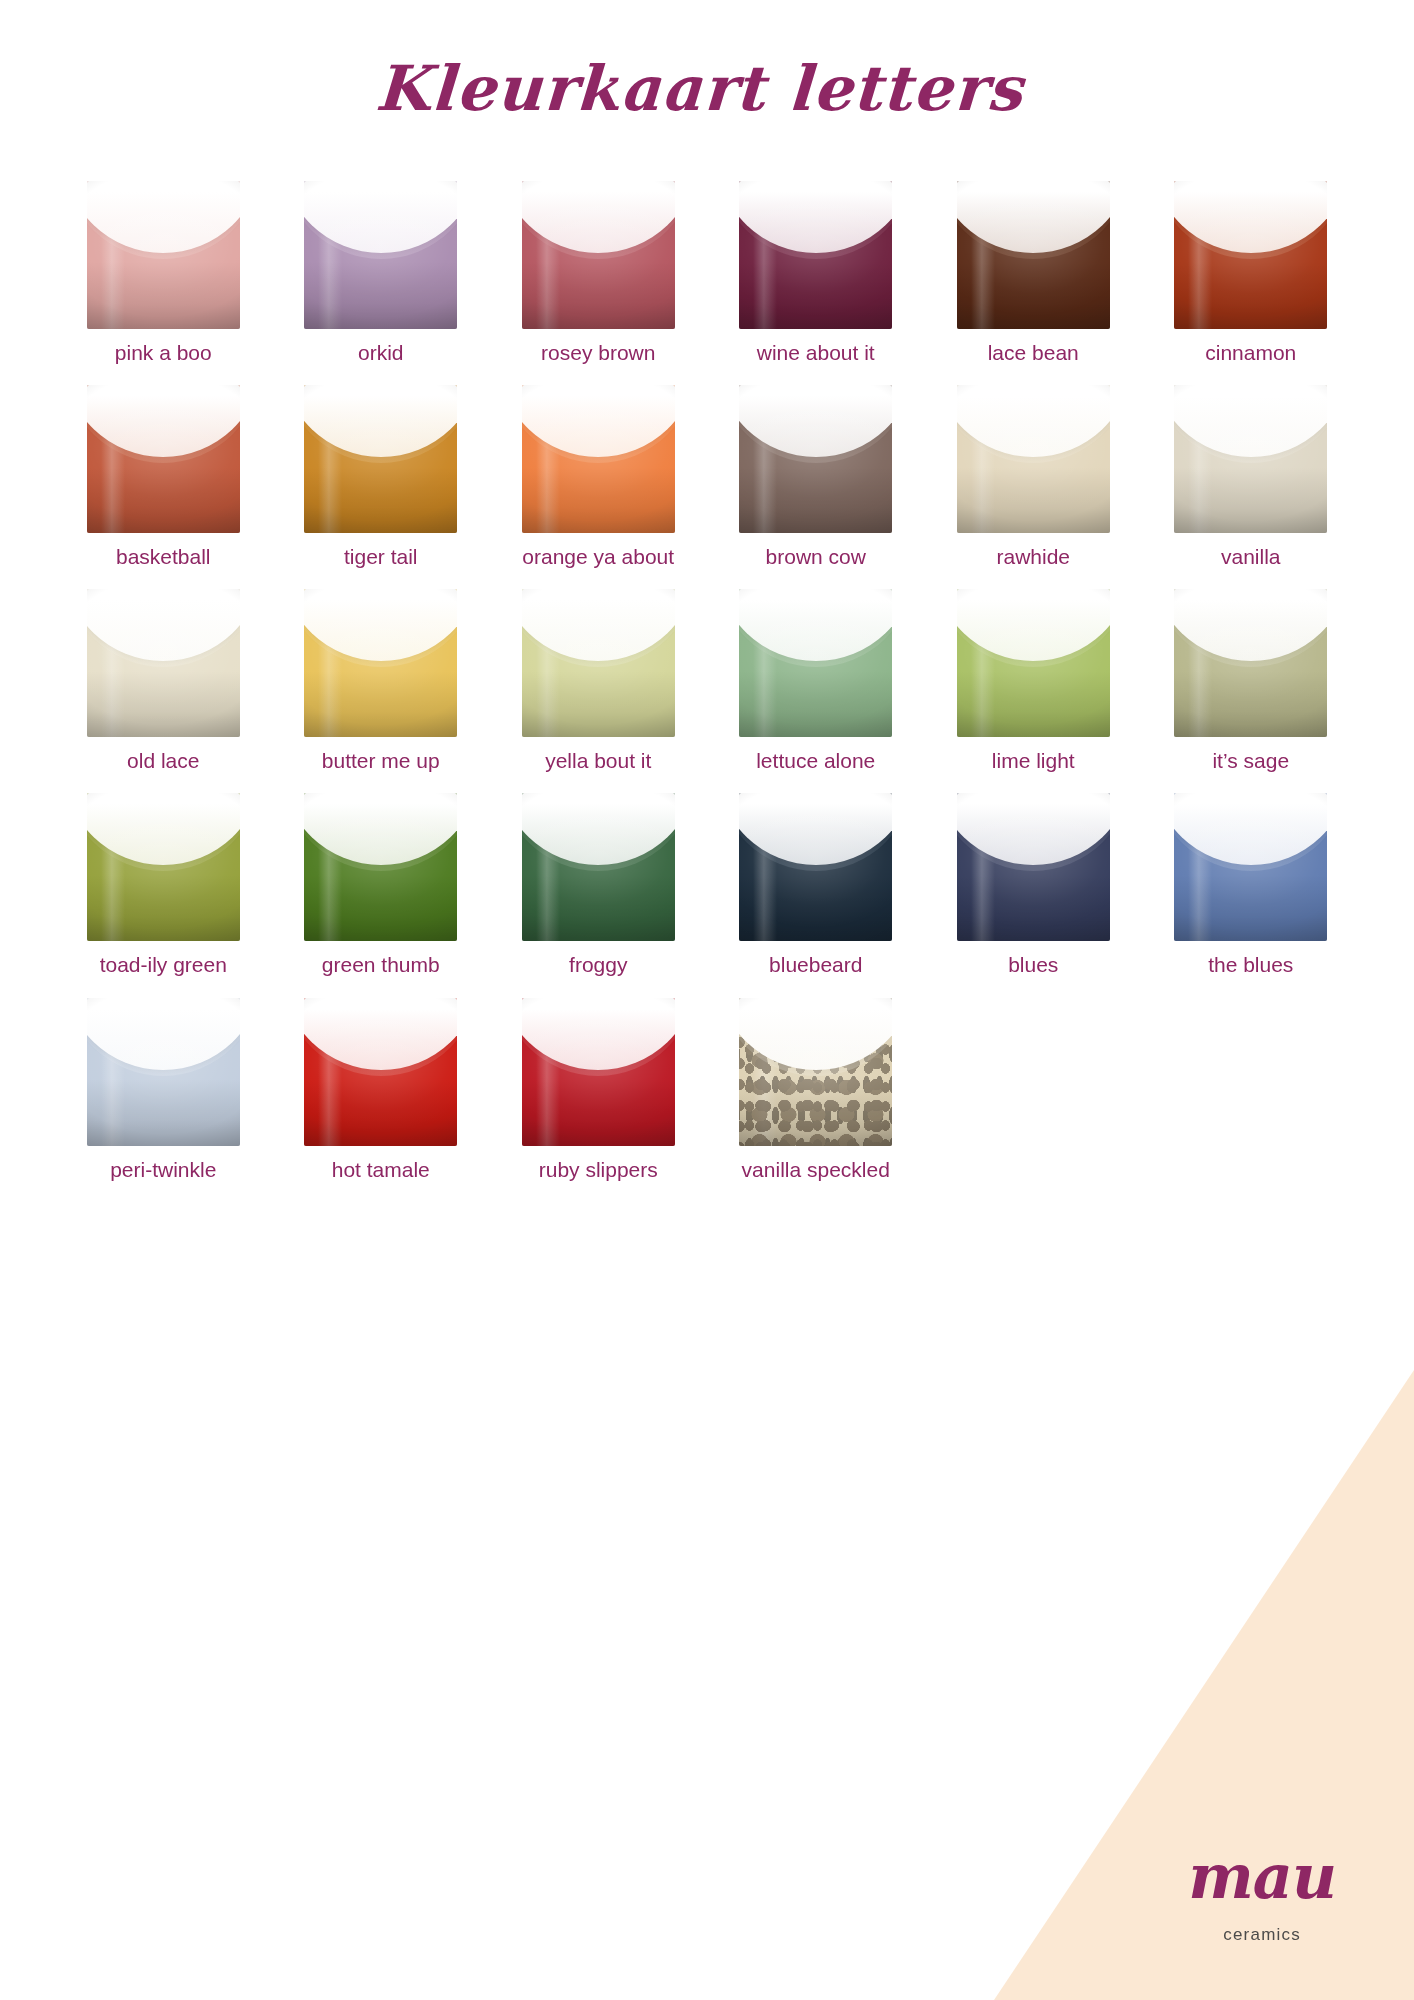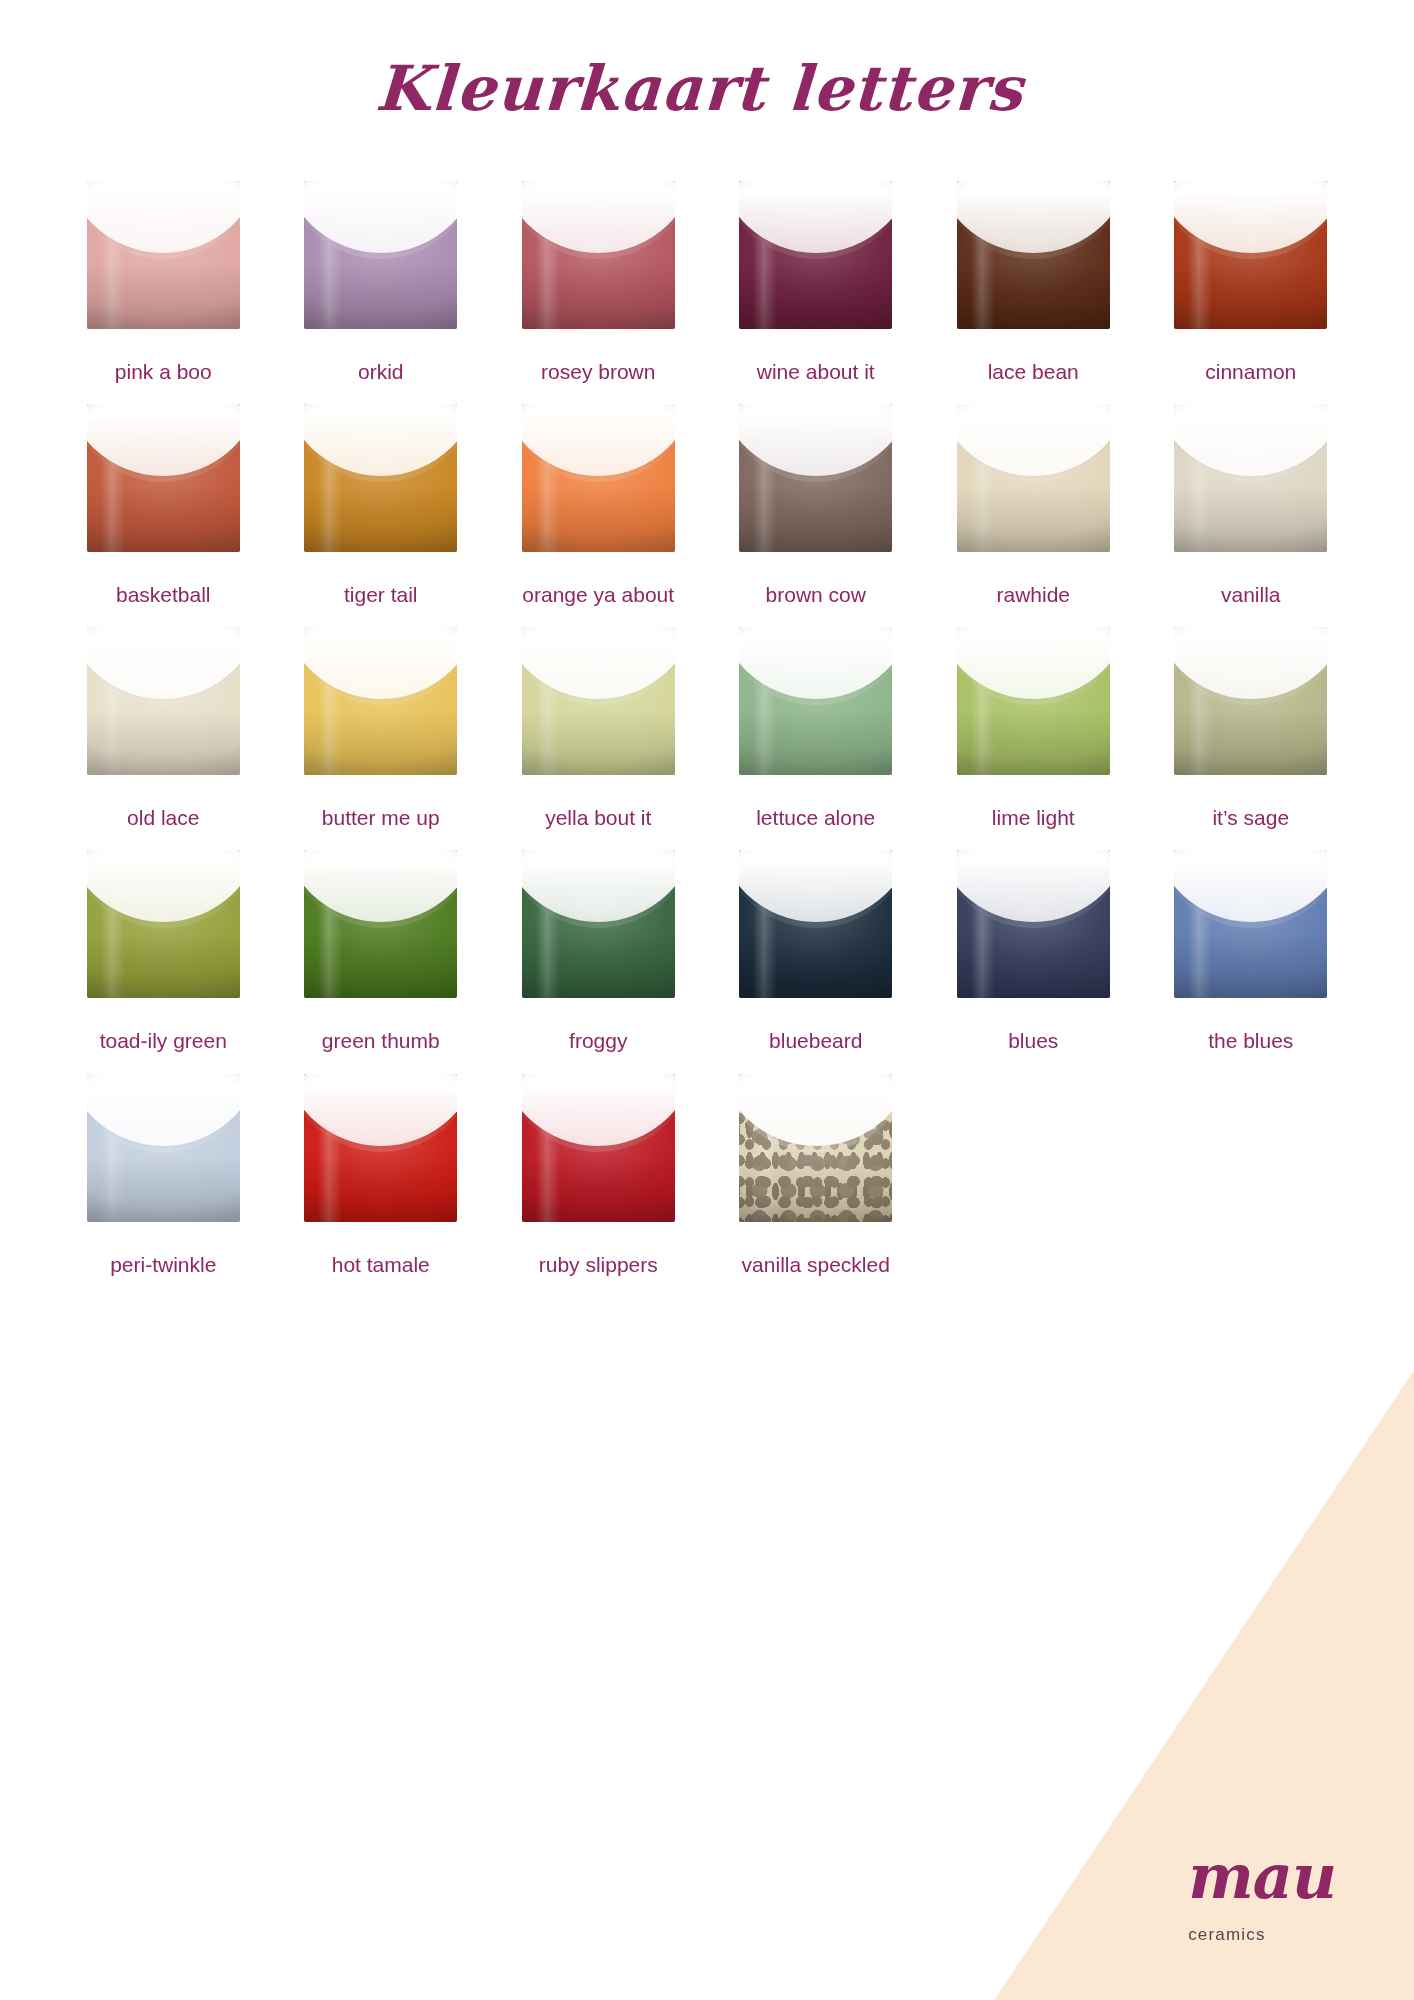--- a/index.html
+++ b/index.html
@@ -148,36 +148,37 @@
       radial-gradient(#4a3d2e 38%, transparent 40%),
       radial-gradient(#5a4b39 38%, transparent 40%),
       radial-gradient(#3f352a 38%, transparent 40%);
     background-size: 17px 19px, 23px 21px, 29px 27px, 13px 31px;
     background-position: 2px 4px, 11px 13px, 6px 22px, 17px 9px;
     opacity: 0.55;
   }
 
   
   .swatch-label {
-    margin-top: 29px;
+    margin-top: 10px;
     text-align: center;
     font-family: "Liberation Sans", sans-serif;
     font-size: 21px;
     line-height: 1.34;
     color: #8e2764;
     max-width: 160px;
     word-wrap: break-word;
   }
 
   
   #footer-logo {
     position: absolute;
     right: 78px;
     bottom: 55px;
     z-index: 3;
+    text-align: center;
   }
   #logo-wordmark {
     font-family: "DejaVu Serif", serif;
     font-style: italic;
     font-weight: bold;
     font-size: 62px;
     line-height: 1;
     color: #8e2764;
     letter-spacing: -1px;
   }

